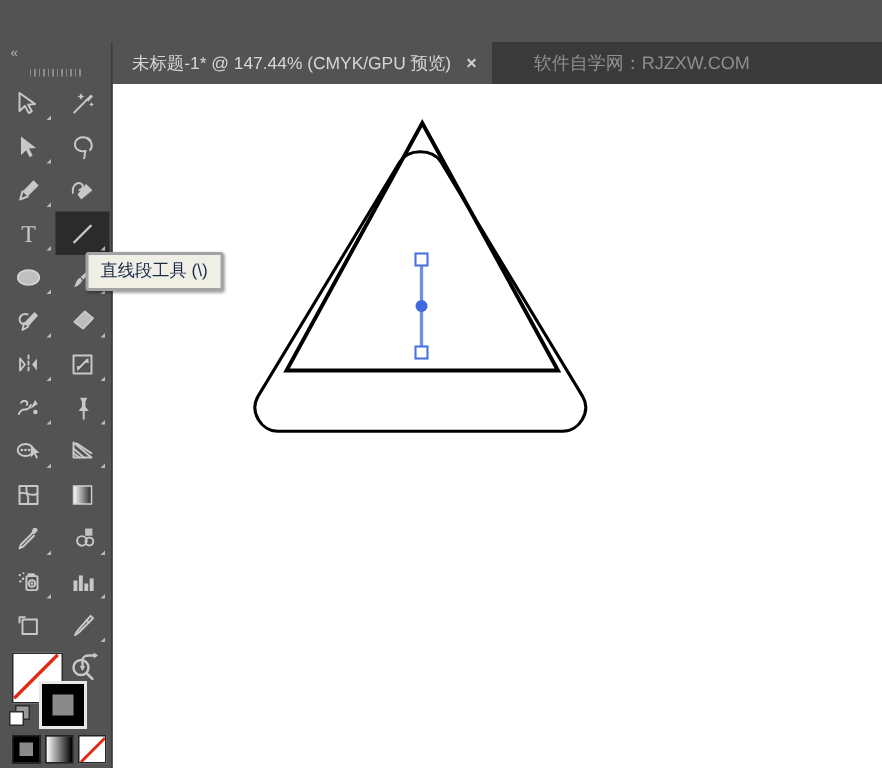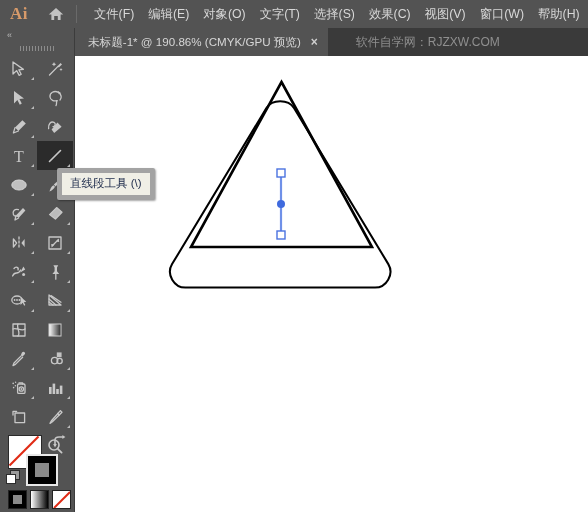--- a/index.html
+++ b/index.html
@@ -83,21 +83,21 @@
     border-bottom:3px solid #bbb;
   }
   .tool-cell svg{display:block;}
   .tool-ico{fill:none;stroke:#c8c8c8;stroke-width:1.3;
             stroke-linecap:round;stroke-linejoin:round;}
   .tool-ico-f{fill:#c8c8c8;stroke:none;}
 
   
   .tooltip{
     position:absolute;left:57px;top:168px;
-    background:#f0efe6;border:5px solid #a3a3a3;
+    background:#f0efe6;border:2px solid #a3a3a3;
     border-radius:2px;
     padding:3px 8px 4px 8px;
     font-size:11.5px;color:#1c2a4a;white-space:nowrap;
     box-shadow:1px 1px 2px rgba(0,0,0,.35);
     z-index:50;
   }
 
   
   .color-zone{position:absolute;left:0;top:404px;width:75px;height:108px;}
   .fill-sw{
@@ -131,45 +131,25 @@
     position:absolute;left:75px;top:56px;width:513px;height:456px;
     background:#ffffff;overflow:hidden;
   }
   .canvas svg{display:block;}
 </style>
 </head>
 <body>
 
 <div id="app">
 
-  <div class="menubar">
-    <div class="ai-logo">Ai</div>
-    <div class="home-btn">
-      <svg width="18" height="16" viewBox="0 0 18 16">
-        <path d="M9 2 L16.2 8.4 L13.6 8.4 L13.6 14 L10.8 14 L10.8 10.1 L7.2 10.1 L7.2 14 L4.4 14 L4.4 8.4 L1.8 8.4 Z" fill="#c2c2c2"></path>
-      </svg>
-    </div>
-    <div class="divider-v"></div>
-    <div class="menu-items">
-      <div class="menu-item">文件(F)</div>
-      <div class="menu-item">编辑(E)</div>
-      <div class="menu-item">对象(O)</div>
-      <div class="menu-item">文字(T)</div>
-      <div class="menu-item">选择(S)</div>
-      <div class="menu-item">效果(C)</div>
-      <div class="menu-item">视图(V)</div>
-      <div class="menu-item">窗口(W)</div>
-      <div class="menu-item">帮助(H)</div>
-    </div>
-  </div>
 
   <div class="tabbar">
     <div class="tab-left-pad"></div>
     <div class="doc-tab">
-      <span class="doc-tab-title">未标题-1* @ 190.86% (CMYK/GPU 预览)</span>
+      <span class="doc-tab-title">未标题-1* @ 147.44% (CMYK/GPU 预览)</span>
       <span class="tab-close">×</span>
     </div>
     <div class="watermark">软件自学网：RJZXW.COM</div>
   </div>
 
   <div class="canvas">
     <svg width="513" height="456" viewBox="0 0 513 456">
 
       <g>
         <path d="M196.5 52

